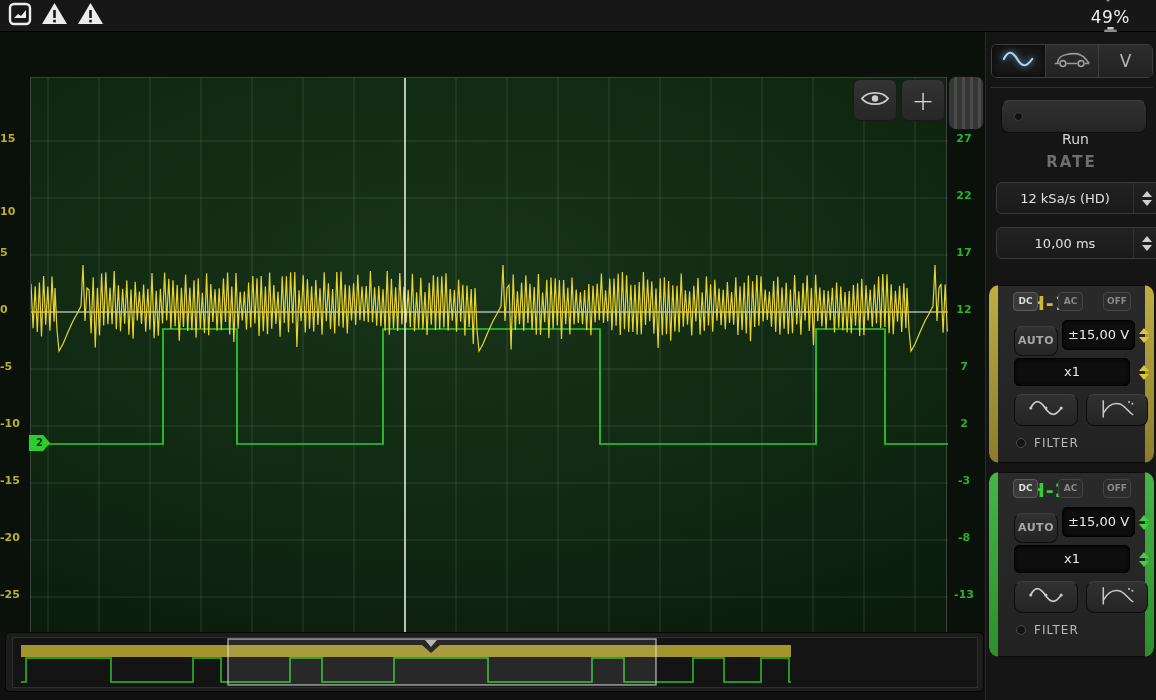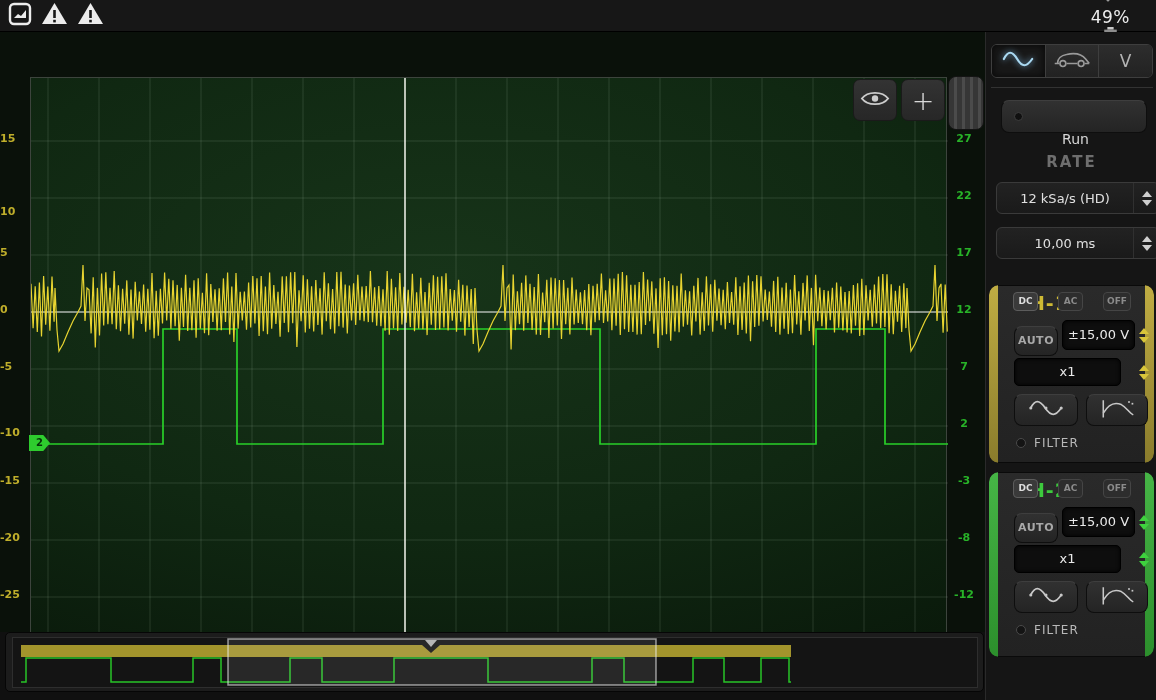--- a/index.html
+++ b/index.html
@@ -104,21 +104,21 @@
   .ch-green  .ch-name { color:#3dc93d; }
   .coupling { position:absolute; right:14px; top:6px; display:flex; gap:20px;padding-left:28px; }
   .cpl-btn { min-width:25px; height:19px; padding:0 3px; background:#2d2d2d; border:1px solid #454545; border-radius:4px;
              color:#8b8b8b; font-size:9px; font-weight:bold; line-height:17px; text-align:center; }
   .cpl-btn.active { background:#3a3a3a; color:#dedede; border-color:#5c5c5c; }
   .auto-btn { position:absolute; left:16px; top:40px; width:44px; height:30px; font-size:11px; font-weight:bold;
               color:#a8a8a8; text-align:center; line-height:28px; letter-spacing:0.5px; }
   .val-field { position:absolute; background:#0e0e0e; border:1px solid #000; box-shadow:inset 0 0 4px #000;
                border-radius:5px; color:#eaeaea; text-align:center; }
   .range-field { left:64px; top:34px; width:73px; height:30px; font-size:13px; line-height:28px; }
-  .scale-field { left:16px; top:72px; width:107px; height:28px; font-size:13px; line-height:26px; }
+  .scale-field { left:16px; top:72px; width:116px; height:28px; font-size:13px; line-height:26px; }
   .spin-col { position:absolute; left:139px; width:14px; display:flex; flex-direction:column; align-items:center;
               justify-content:center; gap:3px; }
   .spin-r1 { top:34px; height:30px; }
   .spin-r2 { top:72px; height:28px; }
   .ch-yellow .tri-up { border-bottom-color:#d8c53a; } .ch-yellow .tri-down { border-top-color:#d8c53a; }
   .ch-green  .tri-up { border-bottom-color:#3ed23e; } .ch-green  .tri-down { border-top-color:#3ed23e; }
   .icon-btn { position:absolute; top:108px; height:32px; display:flex; align-items:center; justify-content:center; }
   .icon-btn1 { left:16px; width:64px; }
   .icon-btn2 { left:88px; width:62px; }
   .filter-row { position:absolute; left:18px; top:150px; display:flex; align-items:center; gap:8px; }
@@ -219,34 +219,34 @@
           <path class="tr1" d="M0.0 205.8 L2.1 250.3 L4.2 208.4 L6.3 254.0 L8.4 204.5 L10.5 258.4 L12.6 198.0 L14.7 246.6 L16.8 208.6 L18.9 252.7 L21.0 198.6 L23.1 243.7 L24 210 L26 252 L28 273 L32 266 L37 254 L42 243 L47 234 L50 228 L52 187 L54 243 L56 210 L58.0 211.7 L60.1 255.4 L62.2 199.2 L64.3 269.5 L66.4 209.9 L68.5 257.4 L70.6 195.5 L72.7 247.4 L74.8 194.2 L76.9 246.3 L79.0 209.9 L81.1 246.3 L83.2 193.1 L85.3 251.2 L87.4 207.3 L89.5 253.2 L91.6 210.9 L93.7 245.7 L95.8 202.4 L97.9 256.7 L100.0 211.6 L102.1 260.6 L104.2 203.8 L106.3 242.4 L108.4 213.6 L110.5 245.9 L112.6 206.5 L114.7 253.7 L116.8 210.8 L118.9 251.7 L121.0 195.0 L123.1 260.3 L125.2 212.8 L127.3 257.6 L129.4 210.9 L131.5 245.5 L133.6 194.6 L135.7 242.4 L137.8 200.8 L139.9 250.7 L142.0 202.3 L144.1 248.1 L146.2 206.9 L148.3 262.7 L150.4 209.7 L152.5 248.9 L154.6 196.8 L156.7 252.9 L158.8 209.8 L160.9 252.1 L163.0 202.2 L165.1 259.8 L167.2 200.2 L169.3 250.6 L171.4 214.7 L173.5 255.2 L175.6 195.2 L177.7 257.3 L179.8 206.1 L181.9 244.0 L184.0 211.3 L186.1 252.7 L188.2 210.2 L190.3 252.3 L192.4 200.4 L194.5 244.0 L196.6 194.5 L198.7 256.5 L200.8 208.6 L202.9 264.1 L205.0 195.0 L207.1 250.6 L209.2 213.9 L211.3 242.5 L213.4 213.6 L215.5 251.8 L217.6 204.5 L219.7 249.4 L221.8 198.1 L223.9 245.5 L226.0 200.3 L228.1 257.9 L230.2 198.1 L232.3 253.2 L234.4 208.6 L236.5 256.2 L238.6 194.4 L240.7 250.7 L242.8 207.1 L244.9 245.9 L247.0 213.7 L249.1 258.7 L251.2 198.4 L253.3 244.9 L255.4 198.3 L257.5 254.3 L259.6 194.2 L261.7 245.2 L263.8 194.0 L265.9 269.1 L268.0 212.2 L270.1 243.1 L272.2 197.3 L274.3 254.5 L276.4 201.3 L278.5 250.8 L280.6 208.2 L282.7 253.5 L284.8 202.0 L286.9 247.0 L289.0 210.4 L291.1 256.6 L293.2 194.2 L295.3 243.2 L297.4 205.3 L299.5 251.2 L301.6 211.1 L303.7 255.4 L305.8 194.1 L307.9 248.3 L310.0 193.8 L312.1 249.6 L314.2 206.5 L316.3 255.5 L318.4 207.6 L320.5 242.4 L322.6 205.4 L324.7 246.9 L326.8 196.7 L328.9 242.3 L331.0 208.5 L333.1 243.2 L335.2 208.1 L337.3 244.1 L339.4 193.1 L341.5 244.3 L343.6 209.4 L345.7 247.6 L347.8 208.1 L349.9 248.1 L352.0 211.2 L354.1 252.7 L356.2 193.1 L358.3 256.7 L360.4 200.8 L362.5 250.3 L364.6 209.4 L366.7 253.0 L368.8 195.1 L370.9 246.5 L373.0 208.9 L375.1 244.6 L377.2 211.8 L379.3 249.1 L381.4 195.7 L383.5 253.2 L385.6 214.4 L387.7 250.4 L389.8 199.7 L391.9 251.3 L394.0 214.1 L396.1 257.1 L398.2 204.7 L400.3 246.8 L402.4 197.3 L404.5 252.0 L406.6 198.8 L408.7 251.2 L410.8 198.3 L412.9 249.4 L415.0 195.3 L417.1 252.4 L419.2 211.1 L421.3 242.8 L423.4 212.0 L425.5 253.7 L427.6 201.7 L429.7 243.6 L431.8 206.7 L433.9 257.6 L436.0 207.5 L438.1 248.9 L440.2 211.1 L442.3 265.9 L444 210 L446 252 L448 273 L452 266 L457 254 L462 243 L467 234 L470 228 L472 187 L474 243 L476 210 L478.0 207.1 L480.1 271.5 L482.2 196.4 L484.3 252.1 L486.4 213.4 L488.5 246.3 L490.6 204.7 L492.7 252.8 L494.8 197.4 L496.9 245.0 L499.0 205.9 L501.1 251.9 L503.2 209.0 L505.3 256.6 L507.4 196.0 L509.5 256.9 L511.6 214.6 L513.7 244.2 L515.8 201.7 L517.9 260.0 L520.0 199.6 L522.1 250.6 L524.2 200.2 L526.3 247.5 L528.4 202.1 L530.5 260.9 L532.6 202.0 L534.7 246.2 L536.8 209.8 L538.9 256.5 L541.0 199.6 L543.1 246.5 L545.2 211.6 L547.3 244.9 L549.4 214.3 L551.5 246.1 L553.6 212.0 L555.7 252.1 L557.8 206.0 L559.9 257.2 L562.0 207.8 L564.1 244.1 L566.2 205.7 L568.3 242.3 L570.4 195.5 L572.5 244.9 L574.6 212.3 L576.7 243.5 L578.8 200.5 L580.9 252.3 L583.0 200.5 L585.1 247.8 L587.2 195.8 L589.3 256.9 L591.4 193.9 L593.5 251.3 L595.6 197.3 L597.7 253.9 L599.8 206.9 L601.9 254.0 L604.0 206.9 L606.1 256.6 L608.2 203.9 L610.3 256.2 L612.4 194.1 L614.5 247.0 L616.6 201.5 L618.7 243.2 L620.8 203.4 L622.9 255.8 L625.0 210.4 L627.1 270.1 L629.2 200.3 L631.3 257.2 L633.4 199.3 L635.5 256.2 L637.6 203.1 L639.7 262.7 L641.8 207.2 L643.9 253.5 L646.0 207.9 L648.1 254.2 L650.2 195.6 L652.3 248.6 L654.4 212.2 L656.5 246.7 L658.6 213.3 L660.7 257.4 L662.8 207.9 L664.9 243.5 L667.0 199.9 L669.1 256.6 L671.2 214.2 L673.3 252.9 L675.4 198.4 L677.5 247.4 L679.6 206.2 L681.7 253.7 L683.8 201.7 L685.9 242.8 L688.0 210.6 L690.1 247.1 L692.2 211.8 L694.3 251.1 L696.4 204.1 L698.5 244.9 L700.6 214.0 L702.7 246.6 L704.8 199.3 L706.9 257.0 L709.0 208.3 L711.1 251.9 L713.2 204.5 L715.3 255.6 L717.4 197.5 L719.5 263.3 L721.6 203.2 L723.7 248.9 L725.8 197.1 L727.9 247.7 L730.0 198.2 L732.1 243.5 L734.2 211.6 L736.3 242.0 L738.4 213.6 L740.5 248.8 L742.6 202.9 L744.7 254.1 L746.8 198.7 L748.9 256.6 L751.0 209.6 L753.1 250.7 L755.2 204.7 L757.3 256.1 L759.4 211.6 L761.5 255.2 L763.6 197.0 L765.7 246.4 L767.8 213.2 L769.9 256.8 L772.0 204.9 L774.1 242.4 L776.2 197.4 L778.3 252.9 L780.4 209.9 L782.5 267.3 L784.6 196.8 L786.7 243.2 L788.8 209.6 L790.9 248.1 L793.0 212.1 L795.1 251.1 L797.2 212.8 L799.3 242.1 L801.4 209.7 L803.5 254.4 L805.6 204.6 L807.7 249.7 L809.8 208.5 L811.9 252.4 L814.0 214.0 L816.1 254.4 L818.2 213.0 L820.3 255.4 L822.4 207.0 L824.5 247.7 L826.6 205.2 L828.7 257.9 L830.8 200.8 L832.9 257.1 L835.0 207.2 L837.1 242.4 L839.2 211.7 L841.3 248.6 L843.4 206.6 L845.5 245.5 L847.6 198.6 L849.7 249.9 L851.8 196.1 L853.9 248.9 L856.0 196.2 L858.1 255.2 L860.2 206.4 L862.3 256.1 L864.4 212.7 L866.5 243.6 L868.6 207.9 L870.7 254.0 L872.8 205.2 L874.9 250.1 L876 210 L878 252 L880 273 L884 266 L889 254 L894 243 L899 234 L902 228 L904 187 L906 243 L908 210 L910.0 205.9 L912.1 254.8 L914.2 206.6 L916.3 253.6"></path>
           <line class="cursor" x1="374" y1="0" x2="374" y2="565"></line>
         </svg>
     </div>
 
     <span class="axis-label axis-left" style="top:100px">15</span>
     <span class="axis-label axis-left" style="top:173px">10</span>
     <span class="axis-label axis-left" style="top:214px">5</span>
     <span class="axis-label axis-left" style="top:271px">0</span>
     <span class="axis-label axis-left" style="top:328px">-5</span>
-    <span class="axis-label axis-left" style="top:394px">-10</span>
+    <span class="axis-label axis-left" style="top:385px">-10</span>
     <span class="axis-label axis-left" style="top:442px">-15</span>
     <span class="axis-label axis-left" style="top:499px">-20</span>
     <span class="axis-label axis-left" style="top:556px">-25</span>
 
     <span class="axis-label axis-right" style="top:100px">27</span>
     <span class="axis-label axis-right" style="top:157px">22</span>
     <span class="axis-label axis-right" style="top:214px">17</span>
     <span class="axis-label axis-right" style="top:271px">12</span>
     <span class="axis-label axis-right" style="top:328px">7</span>
     <span class="axis-label axis-right" style="top:385px">2</span>
     <span class="axis-label axis-right" style="top:442px">-3</span>
     <span class="axis-label axis-right" style="top:499px">-8</span>
-    <span class="axis-label axis-right" style="top:556px">-12</span>
+    <span class="axis-label axis-right" style="top:556px">-13</span>
 
     <span class="unit-yellow">V</span>
     <span class="unit-green">V</span>
 
 
     <div class="plot-btn" id="eye-btn">
       <span>
         <svg width="30" height="19" viewBox="0 0 32 20">
             <path d="M2 10 C8 2 24 2 30 10 C24 18 8 18 2 10 Z" fill="none" stroke="#cccccc" stroke-width="2"></path>
             <circle cx="16" cy="10" r="3.4" fill="#cccccc"></circle>

